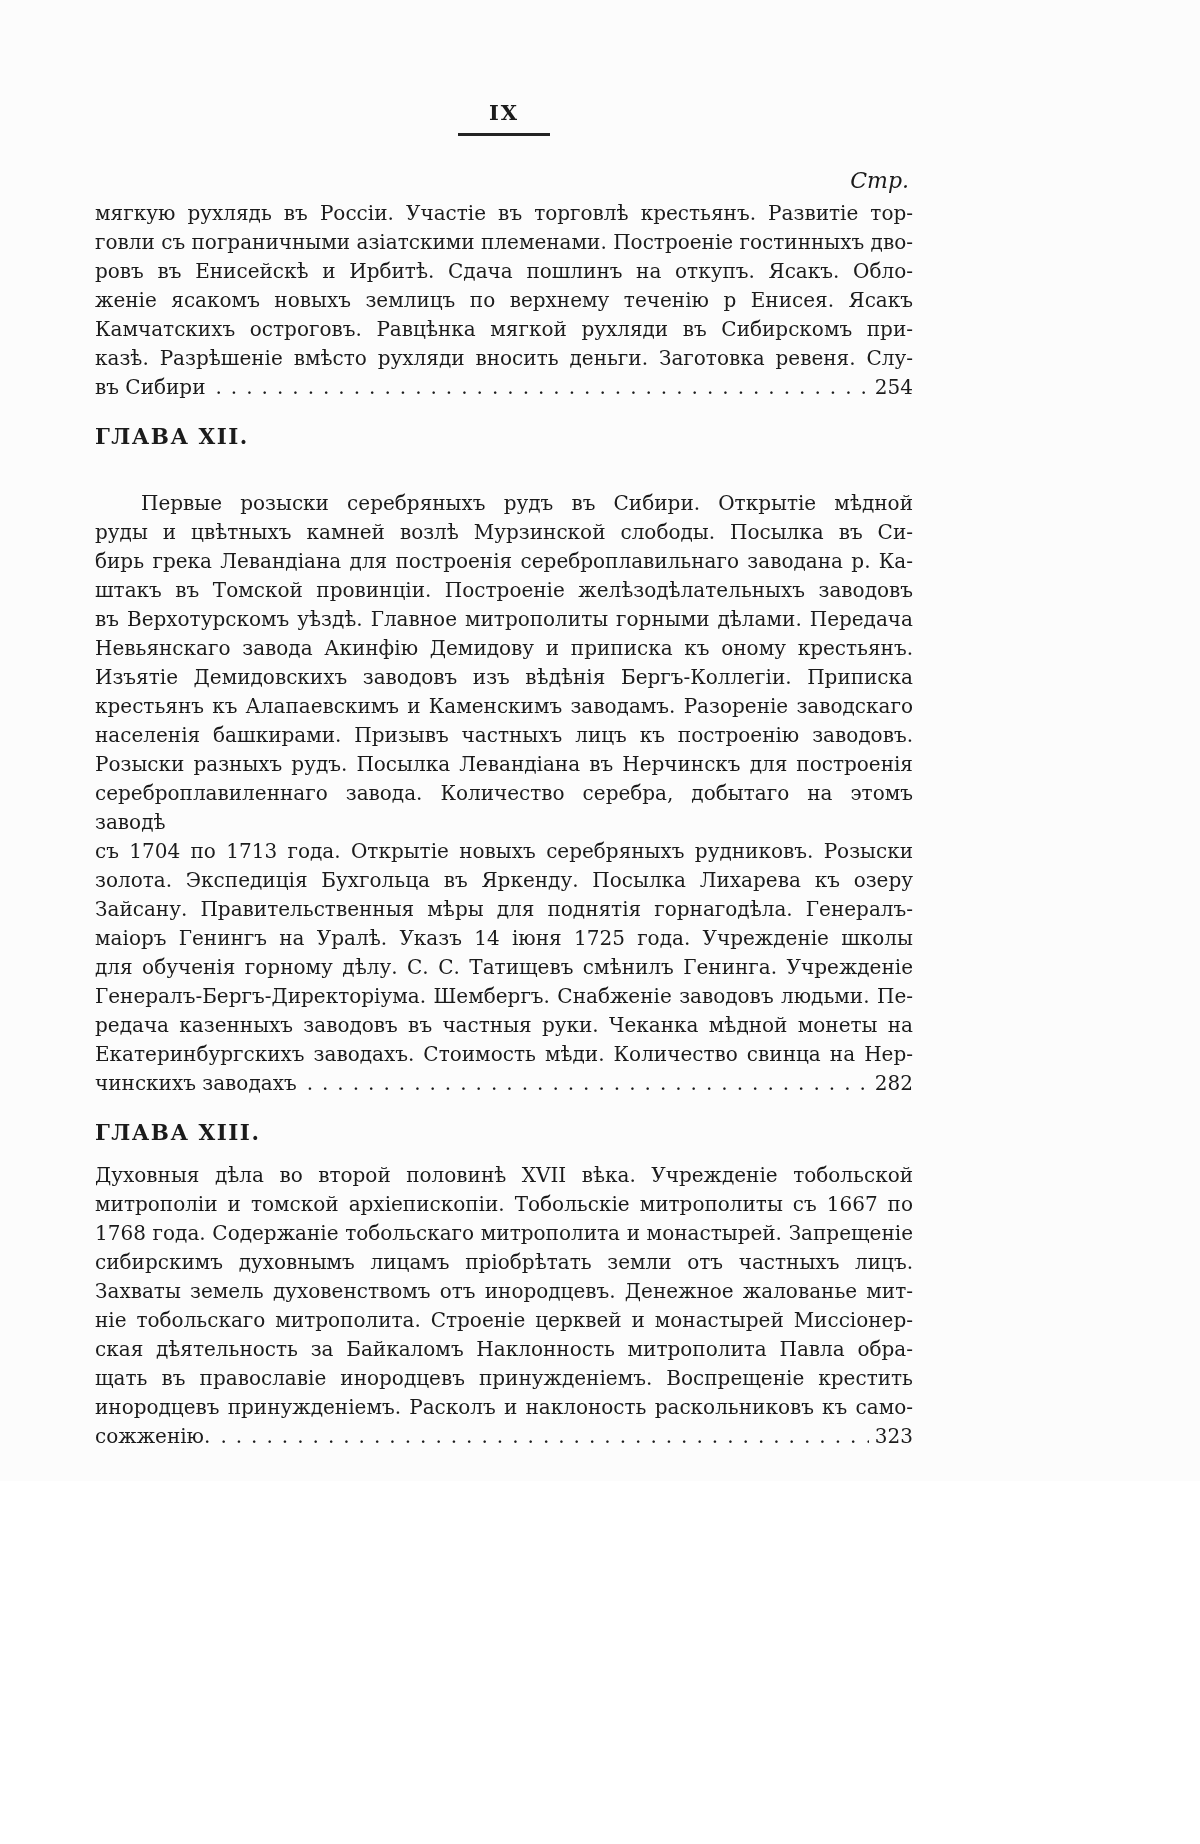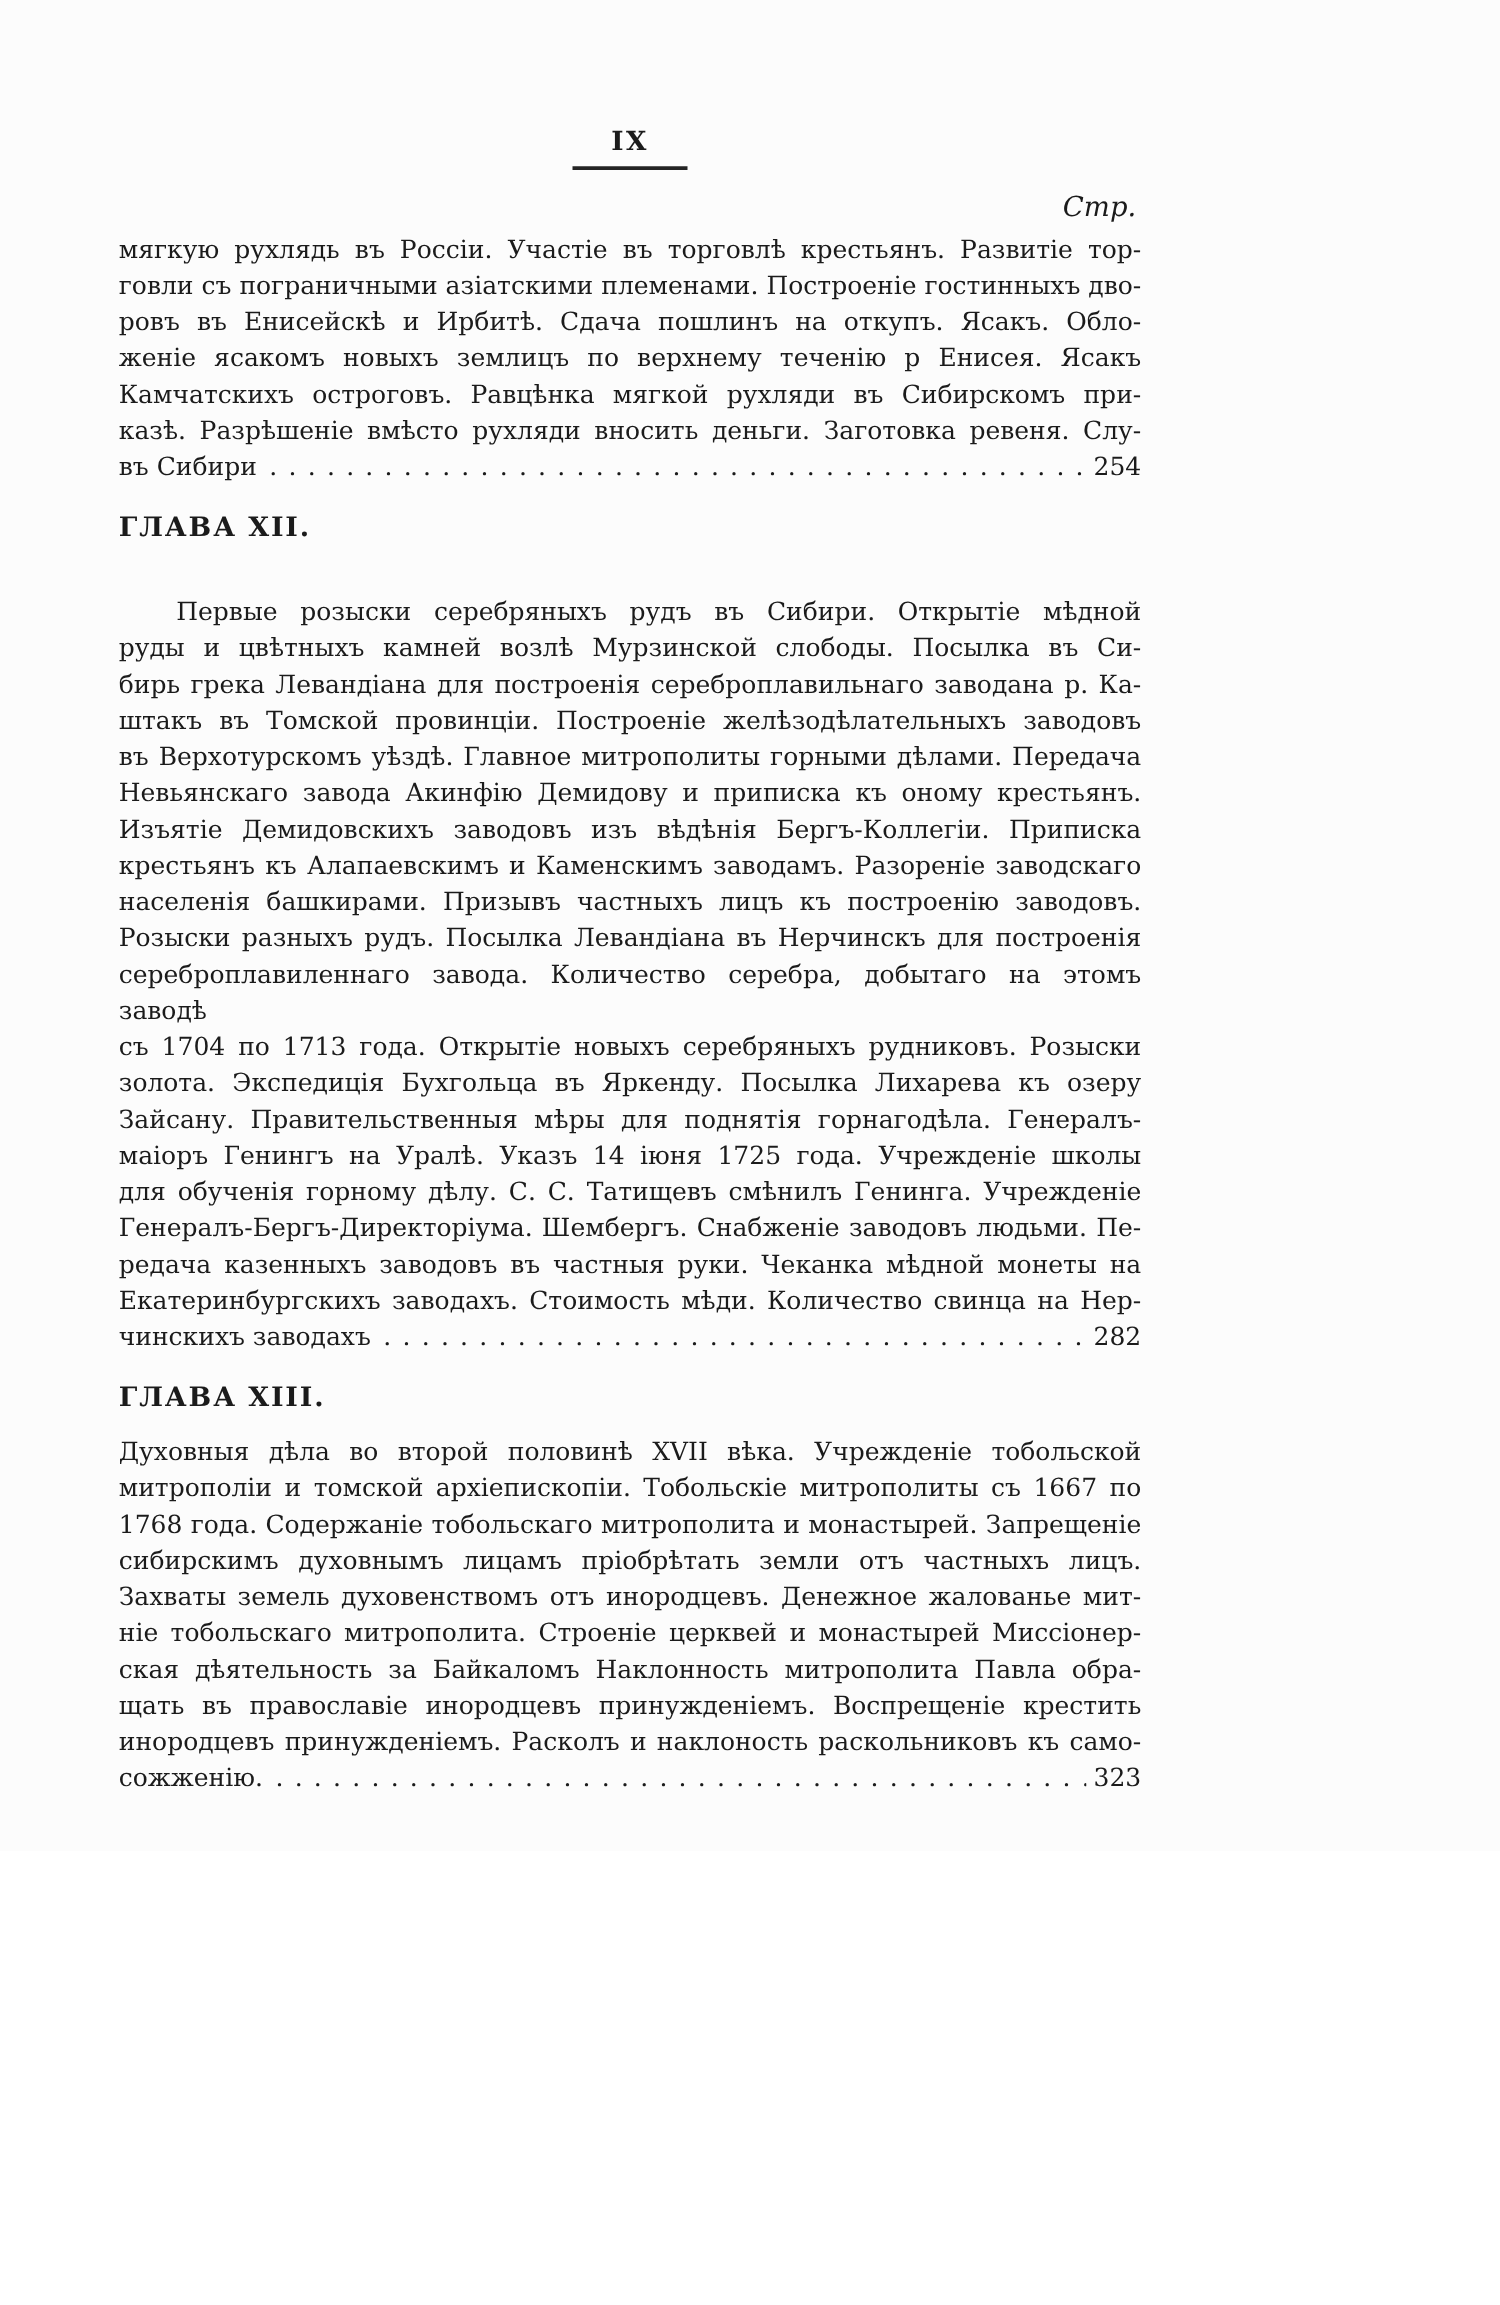--- a/index.html
+++ b/index.html
@@ -28,21 +28,21 @@
   .folio-rule {
     width: 92px;
     height: 3px;
     background: #242424;
     margin: 8px auto 0;
   }
   .col-header {
     text-align: right;
     font-style: italic;
     font-size: 22px;
-    margin-top: 18px;
+    margin-top: 32px;
     padding-right: 4px;
   }
   .toc-paragraph {
     font-size: 20px;
     line-height: 29px;
     margin-top: 6px;
   }
   .line {
     text-align: justify;
     text-align-last: justify;

